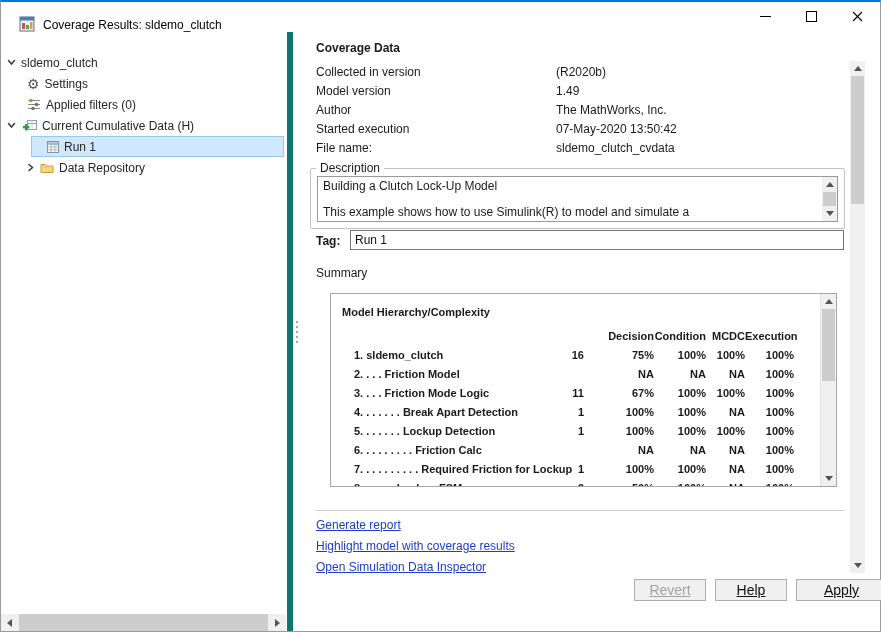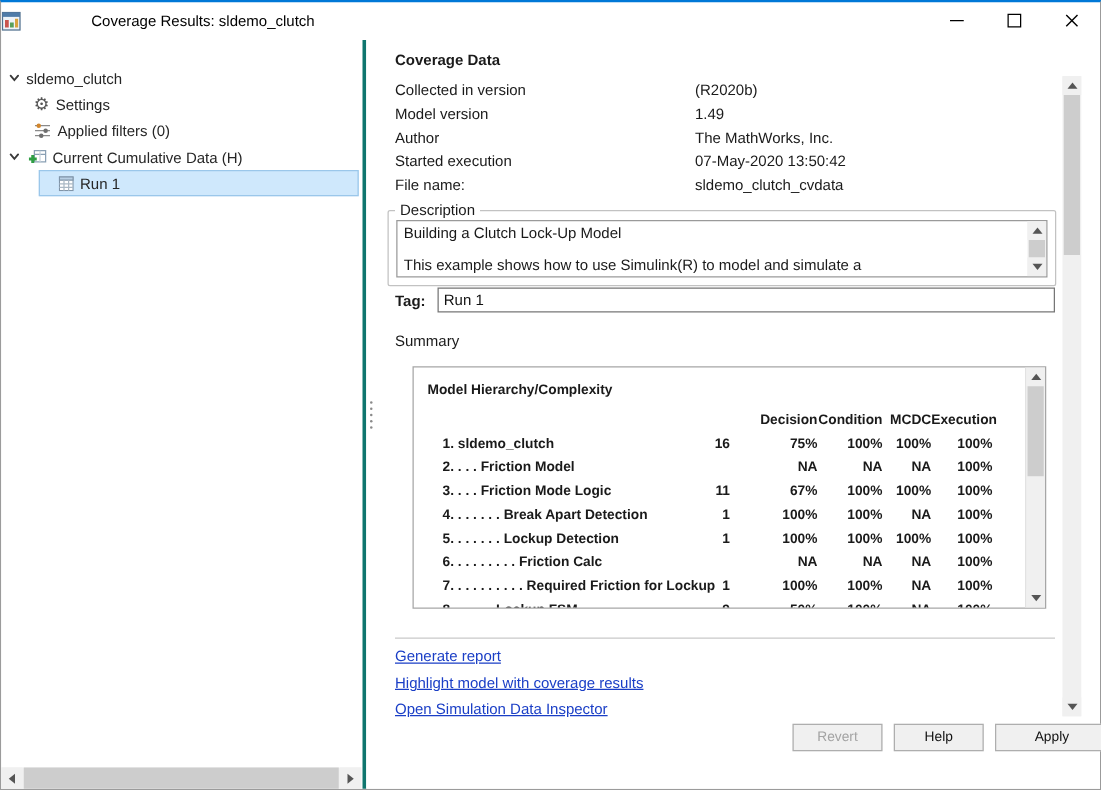--- a/index.html
+++ b/index.html
@@ -1,31 +1,31 @@
 <!DOCTYPE html>
 <html><head>
 <meta charset="utf-8">
 <style>
   html,body{margin:0;padding:0;}
   body{width:881px;height:632px;position:relative;overflow:hidden;background:#fff;
        font-family:"Liberation Sans","DejaVu Sans",sans-serif;font-size:12px;color:#1a1a1a;}
   .window{position:absolute;inset:0;box-sizing:border-box;background:#fff;
           border-top:2px solid #0078d7;border-left:1px solid #9b9b9b;border-right:1px solid #9b9b9b;border-bottom:1px solid #9b9b9b;}
   
-  .titlebar{height:30px;display:flex;align-items:center;padding-left:0;position:relative;background:#fff;gap:48px;}
+  .titlebar{height:30px;display:flex;align-items:flex-end;padding-left:18px;position:relative;background:#fff;}
   .app-icon{width:16px;height:16px;margin-right:8px;flex:0 0 auto;}
   .title{font-size:12px;color:#000;}
   .win-controls{position:absolute;right:0;top:-1px;height:30px;display:flex;}
   .win-btn{width:46px;height:30px;display:flex;align-items:center;justify-content:center;cursor:default;}
   .glyph-min{width:11px;height:1px;background:#000;}
   .glyph-max{width:9px;height:9px;border:1px solid #000;}
   
   .main{position:absolute;top:30px;left:0;right:0;bottom:0;}
   .left-panel{position:absolute;left:0;top:0;bottom:0;width:292px;box-sizing:border-box;
-              border-right:3px solid #0f766e;background:#fff;}
+              border-right:6px solid #0f766e;background:#fff;}
   .tree{padding-top:20px;}
   .tree-row{height:21px;display:flex;align-items:center;position:relative;white-space:nowrap;}
   .tree-label{position:relative;color:#262626;}
   .expander{display:inline-flex;align-items:center;position:relative;}
   .tree-icon{display:inline-flex;align-items:center;position:relative;}
   .gear-glyph{font-family:"DejaVu Sans",sans-serif;font-size:14px;color:#555;line-height:1;}
   .sel-bg{position:absolute;left:30px;right:3px;top:0;bottom:0;background:#cfe8fc;border:1px solid #9bc7ea;box-sizing:border-box;}
   
   .h-scroll{position:absolute;left:0;right:1px;bottom:0;height:17px;background:#f0f0f0;display:flex;}
   .h-arrow{width:17px;height:17px;display:flex;align-items:center;justify-content:center;background:#f0f0f0;}
@@ -71,21 +71,21 @@
   .c-mcdc{width:39px;text-align:right;}
   .c-exe{width:49px;text-align:right;}
   .sum-scroll{position:absolute;right:0;top:0;bottom:0;width:15px;background:#f0f0f0;border-left:1px solid #e2e2e2;}
   
   .sep-line{position:absolute;left:16px;top:478px;width:528px;height:1px;background:#c9c9c9;}
   .link{position:absolute;left:16px;color:#1a3ec6;text-decoration:underline;cursor:pointer;white-space:nowrap;}
   
   .v-scroll{position:absolute;right:15px;top:29px;width:15px;height:512px;background:#f0f0f0;}
   
   .btn{position:absolute;top:547px;height:22px;box-sizing:border-box;background:#f0f0f0;border:1px solid #aeaeae;
-       display:flex;align-items:center;justify-content:center;font-size:11px;color:#111;cursor:default;}
+       display:flex;align-items:center;justify-content:center;font-size:14px;color:#111;cursor:default;text-decoration:underline;}
   .btn-revert{left:334px;width:72px;color:#a3a3a3;}
   .btn-help{left:415px;width:72px;}
   .btn-apply{left:496px;width:91px;}
 </style>
 </head>
 <body>
 
 <div class="window">
 
   <div class="titlebar">
@@ -174,20 +174,34 @@
               <rect x="0.5" y="0.5" width="11" height="2.6" fill="#b9cfe4" stroke="#7f94a8"></rect>
               <line x1="4.2" y1="3" x2="4.2" y2="11.5" stroke="#aab8c4"></line>
               <line x1="7.9" y1="3" x2="7.9" y2="11.5" stroke="#aab8c4"></line>
               <line x1="0.5" y1="6" x2="11.5" y2="6" stroke="#aab8c4"></line>
               <line x1="0.5" y1="8.8" x2="11.5" y2="8.8" stroke="#aab8c4"></line>
             </svg>
           </span>
           <span class="tree-label" style="margin-left:5px">Run 1</span>
         </div>
 
+        <div class="tree-row">
+          <span class="expander" style="margin-left:24px">
+            <svg width="11" height="11" viewBox="0 0 11 11">
+                <path d="M4 2.5 L7.5 5.5 L4 8.5" fill="none" stroke="#3a3a3a" stroke-width="1.5" stroke-linecap="round"></path>
+              </svg>
+          </span>
+          <span class="tree-icon" style="margin-left:4px">
+            <svg width="14" height="12" viewBox="0 0 14 12">
+              <path d="M1 2.5 L5.2 2.5 L6.6 4 L13 4 L13 10.5 L1 10.5 Z" fill="#ffd87e" stroke="#c19a45"></path>
+              <line x1="1" y1="4.9" x2="13" y2="4.9" stroke="#e7bf6a"></line>
+            </svg>
+          </span>
+          <span class="tree-label" style="margin-left:5px">Data Repository</span>
+        </div>
 
       </div>
 
       <div class="h-scroll">
         <div class="h-arrow">
             <span class="tri-left"></span>
           </div>
         <div class="h-track">
             <div class="h-thumb"></div>
           </div>

